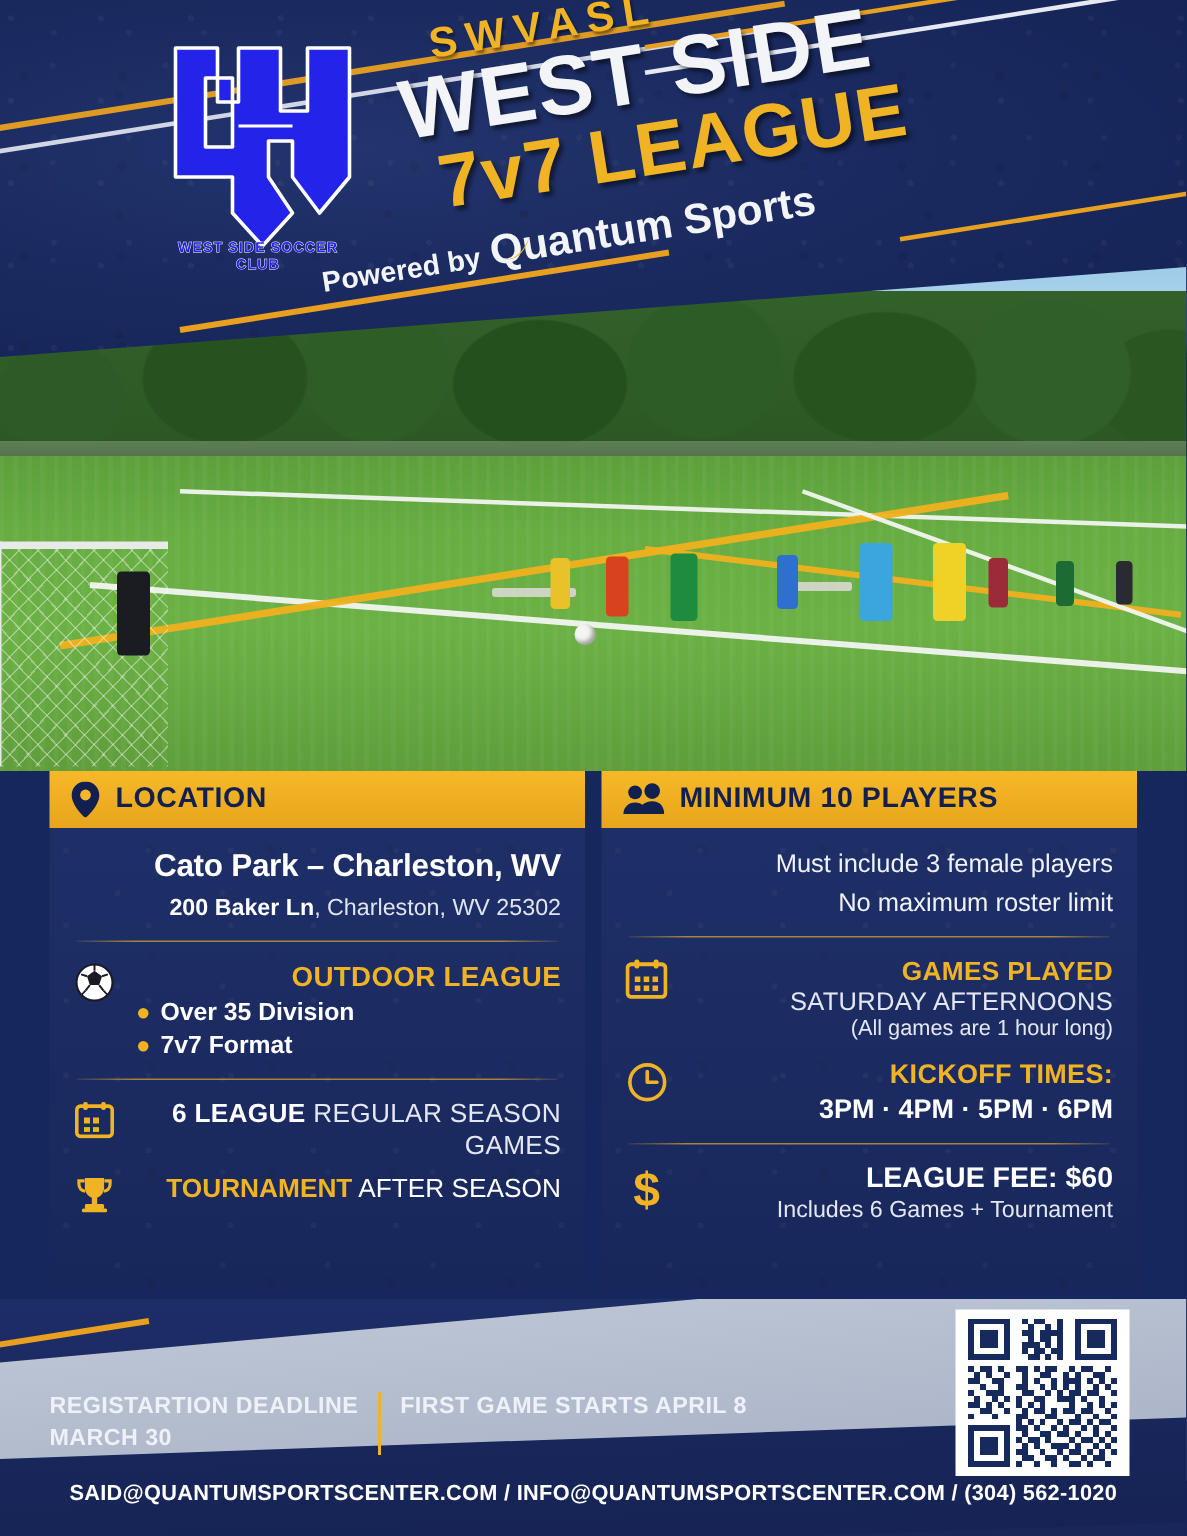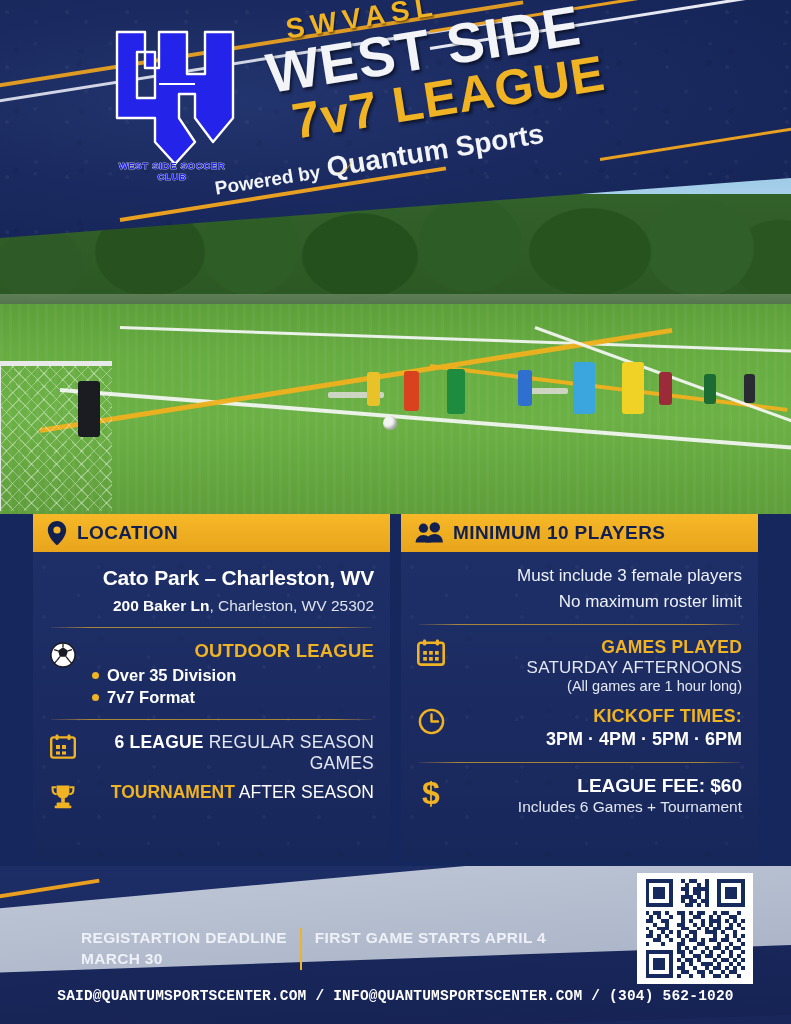--- a/index.html
+++ b/index.html
@@ -193,32 +193,32 @@
   }
   .bot-streak { position:absolute; left:-20px; top:22px; width:120px; height:4px;
                 background:#e9a020; transform:rotate(-9deg); }
   .reg-banner {
     position:absolute; left:33px; top:9px; width:600px; height:44px;
     background: linear-gradient(#f6a51f, #eda022);
     display:flex; align-items:center; justify-content:center;
     color:#13234f; font-size:29px; font-weight:800; letter-spacing:.2px;
   }
   .deadline {
-    position:absolute; left:33px; top:62px; display:flex; gap:13px; align-items:flex-start;margin-left:48px;
+    position:absolute; left:33px; top:62px; display:flex; gap:13px; align-items:flex-start;
   }
   .dl-col { color:#eef1f7; font-size:15.5px; font-weight:600; line-height:1.35; letter-spacing:.3px; }
   .dl-div { width:2px; height:42px; background:#f0b323; }
   .qr {
     position:absolute; left:637px; top:7px; width:116px; height:111px;
     background:#ffffff; padding:6px;
   }
   .qr svg { display:block; width:100%; height:100%; }
   .footer-line {
     position:absolute; left:0; top:122px; width:791px; text-align:center;
-    color:#ffffff; font-size:14.5px; font-weight:700; letter-spacing:.2px;font-family:Liberation Mono, monospace;
+    color:#ffffff; font-size:14.5px; font-weight:700; letter-spacing:.2px;
   }
 </style>
 </head>
 <body>
 
 <div id="flyer">
 
   <div class="photo">
     <div class="sky"></div>
     <div class="treeline"></div>
@@ -447,21 +447,21 @@
     <div class="bot-streak"></div>
 
 
     <div class="deadline">
       <div class="dl-col">
         <div>REGISTARTION DEADLINE</div>
         <div>MARCH 30</div>
       </div>
       <div class="dl-div"></div>
       <div class="dl-col">
-        <div>FIRST GAME STARTS APRIL 4</div>
+        <div>FIRST GAME STARTS APRIL 8</div>
       </div>
     </div>
 
     <div class="qr">
       <svg viewBox="0 0 25 25" shape-rendering="crispEdges">
         <rect width="25" height="25" fill="#ffffff"></rect>
         <g fill="#172a5e">
           <rect x="0" y="0" width="7" height="1"></rect>
             <rect x="0" y="6" width="7" height="1"></rect>
           <rect x="0" y="0" width="1" height="7"></rect>

